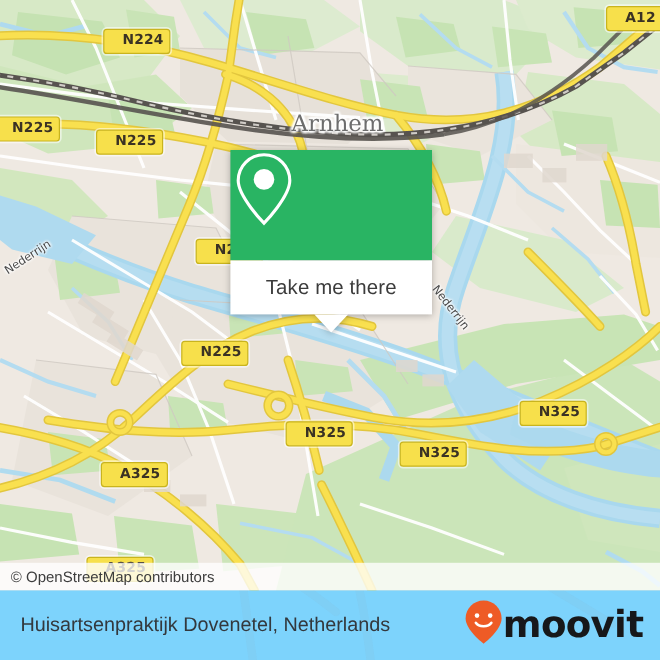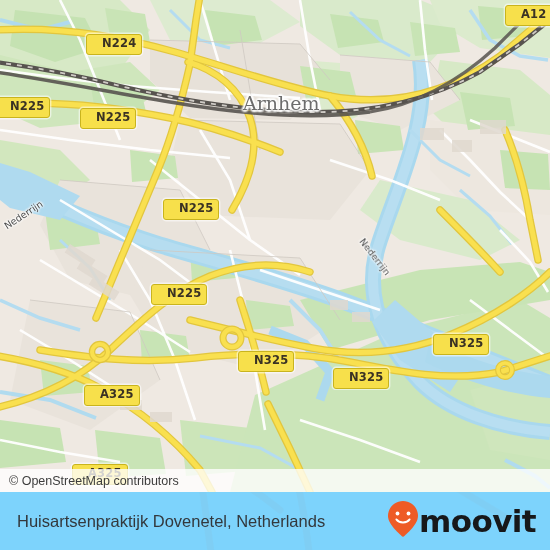--- a/index.html
+++ b/index.html
@@ -281,32 +281,46 @@
           <rect x="150" y="412" width="22" height="10"></rect>
         </g>
       </g>
     </svg>
 
     <div class="place" style="left:243px;top:92px;">Arnhem</div>
 
     <div class="water-label" style="left:2px;top:222px;transform:rotate(-33deg);transform-origin:left top;">Nederrijn</div>
     <div class="water-label" style="left:366px;top:236px;transform:rotate(52deg);transform-origin:left top;">Nederrijn</div>
 
-    <div class="shield" style="left:86px;top:34px;">N224</div>
+    <div class="shield" style="left:86px;top:24px;">N224</div>
     <div class="shield" style="left:505px;top:5px;">A12</div>
     <div class="shield" style="left:-6px;top:97px;">N225</div>
     <div class="shield" style="left:80px;top:108px;">N225</div>
     <div class="shield" style="left:163px;top:199px;">N225</div>
     <div class="shield" style="left:151px;top:284px;">N225</div>
     <div class="shield" style="left:238px;top:351px;">N325</div>
     <div class="shield" style="left:333px;top:368px;">N325</div>
     <div class="shield" style="left:433px;top:334px;">N325</div>
     <div class="shield" style="left:84px;top:385px;">A325</div>
     <div class="shield" style="left:72px;top:464px;">A325</div>
 
+    <div id="callout">
+      <div id="callout-top">
+        <span>
+          <svg width="56" height="66" viewBox="0 0 56 66" fill="none" aria-hidden="true">
+            <path d="M28 4 C16 4 6.5 13.5 6.5 25.5 C6.5 39 28 61 28 61 C28 61 49.5 39 49.5 25.5 C49.5 13.5 40 4 28 4 Z" stroke="#FFFFFF" stroke-width="2.6" fill="none"></path>
+            <circle cx="28" cy="24.5" r="8.6" fill="#FFFFFF"></circle>
+          </svg>
+        </span>
+      </div>
+      <div id="callout-bottom">
+        <span id="callout-label">Take me there</span>
+      </div>
+      <div id="callout-tail"></div>
+    </div>
 
     <div id="attrib">
       <span>© OpenStreetMap contributors</span>
     </div>
   </div>
 
   <div id="footer">
     <svg id="footer-watermark" width="550" height="550" viewBox="0 0 550 550">
       <g fill="none" stroke="#9a9a9a" stroke-width="7" stroke-linecap="round">
         <path d="M40,350 C90,358 140,364 195,358 C250,352 300,352 350,362 C400,372 450,382 500,372 L550,356"></path>

